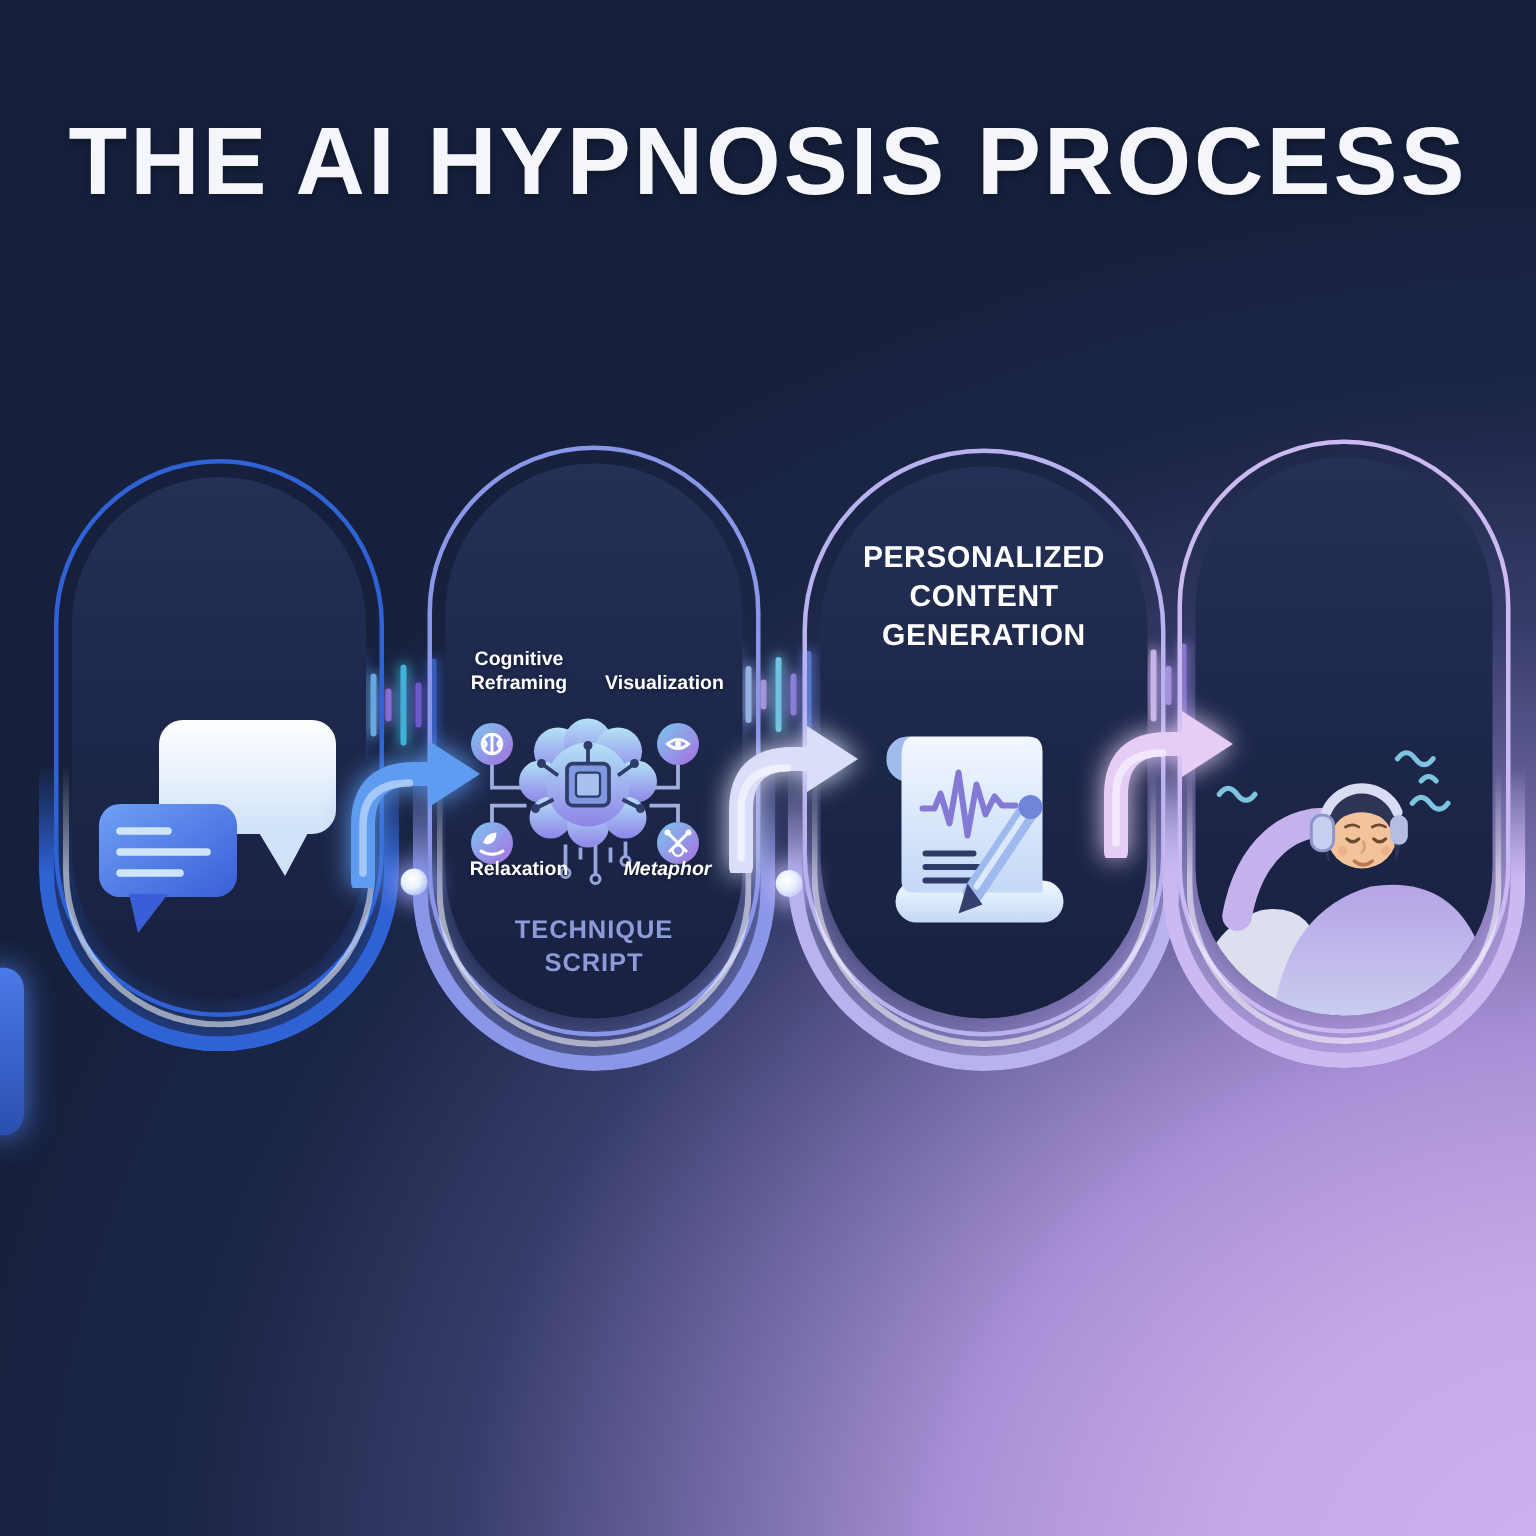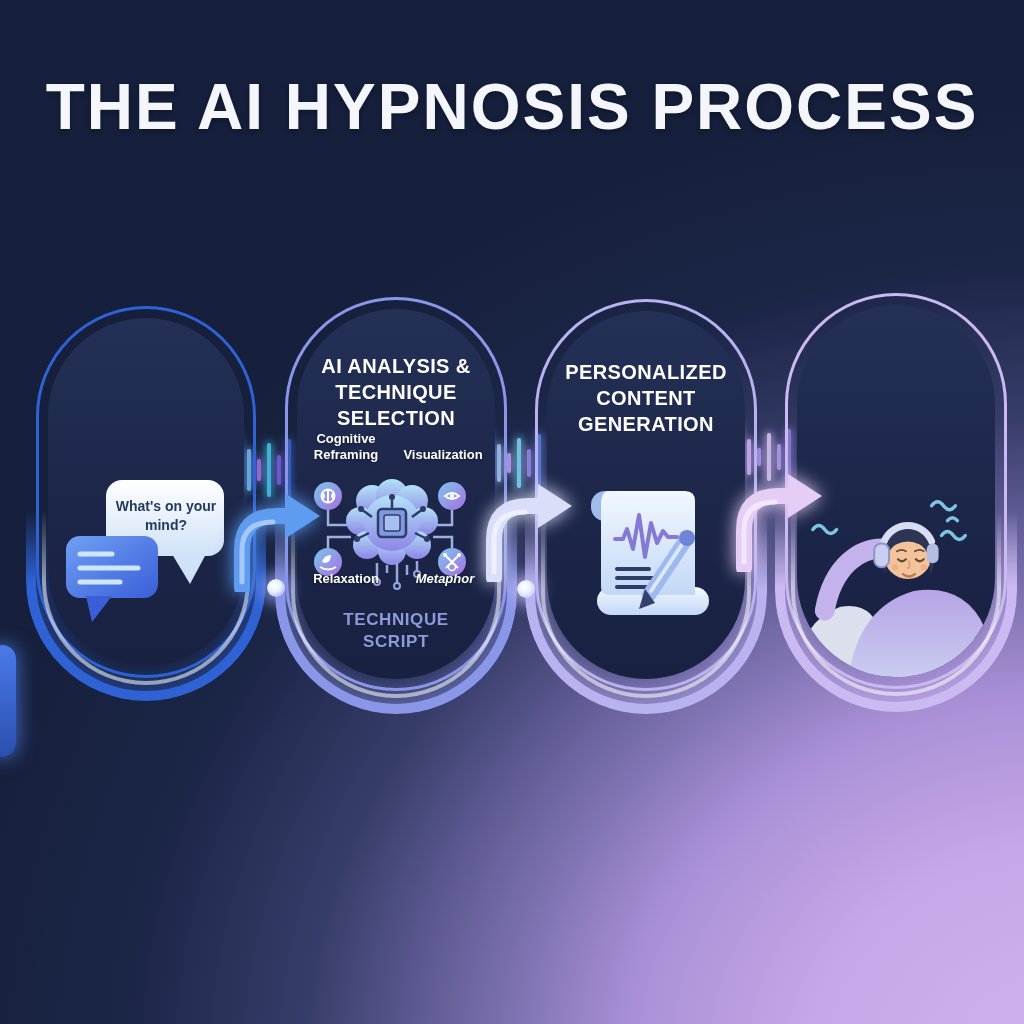--- a/index.html
+++ b/index.html
@@ -9,21 +9,21 @@
       radial-gradient(1150px 980px at 104% 104%, #cfb2ee 0%, #c6a8e8 22%, #a990d6 38%, #6f67a4 52%, #373d6a 66%, #1b2546 82%, #16203c 100%);
   }
   
   .main-title{position:absolute;top:70px;left:0;width:100%;text-align:center;
     color:#f4f6fc;font-size:64px;font-weight:700;letter-spacing:2px;white-space:nowrap;
     text-shadow:0 2px 6px rgba(0,0,0,.35);}
   
   .stage{position:absolute;border:3px solid var(--accent);border-radius:999px;z-index:10;}
   #stage1{left:36px;top:306px;width:214px;height:366px;--accent:var(--stage1_accent,#2f62d4);}
   #stage2{left:285px;top:297px;width:216px;height:388px;--accent:var(--stage2_accent,#8a96e8);}
-  #stage3{left:535px;top:299px;width:216px;height:386px;--accent:var(--stage3_accent,#b9b2f0);}
+  #stage3{left:535px;top:299px;width:216px;height:386px;padding-left:20px;--accent:var(--stage3_accent,#b9b2f0);}
   #stage4{left:785px;top:293px;width:216px;height:390px;--accent:var(--stage4_accent,#cbb9f2);}
   .fill{position:absolute;inset:9px;border-radius:999px;overflow:hidden;
     background:linear-gradient(180deg,#243056 0%,#1c2649 55%,#192141 100%);}
   .stage-title{position:relative;color:#ffffff;font-weight:700;font-size:20px;line-height:1.3;
     text-align:center;margin:0 auto;width:168px;letter-spacing:.4px;}
   #stage1 .stage-title{margin-top:84px;font-size:21px;}
   #stage2 .stage-title{margin-top:44px;}
   #stage3 .stage-title{margin-top:48px;}
   #stage4 .stage-title{margin-top:54px;}
   .stage-caption{position:absolute;left:0;right:0;text-align:center;font-weight:700;
@@ -119,29 +119,27 @@
             <stop offset="0" stop-color="#6fa0f4"></stop>
               <stop offset="1" stop-color="#3a5ed8"></stop>
           </linearGradient>
         </defs>
         <rect x="46" y="4" width="118" height="76" rx="16" fill="url(#lightgrad)"></rect>
         <polygon points="112,78 146,78 130,108" fill="#cfe2f8"></polygon>
         <rect x="6" y="60" width="92" height="62" rx="14" fill="url(#bluegrad)"></rect>
         <polygon points="26,120 52,120 32,146" fill="#3a5ed8"></polygon>
         <path d="M20,78 H52 M20,92 H78 M20,106 H60" stroke="#cfe6fa" stroke-width="5" stroke-linecap="round" fill="none"></path>
       </svg>
-      <div class="bubble-text">What's on your mind?</div>
     </div>
   </div>
 
   <div class="stage" id="stage2">
     <div class="arc"></div>
     <div class="arc-dot"></div>
     <div class="fill">
-      <div class="stage-title">AI ANALYSIS &amp; TECHNIQUE SELECTION</div>
       <div class="tech-label tl-cog">Cognitive Reframing</div>
       <div class="tech-label tl-vis">Visualization</div>
       <svg class="brain-cluster" viewBox="0 0 194 150">
         <defs>
           <linearGradient id="bgrad" x1="0" y1="0" x2="0" y2="1">
             <stop offset="0" stop-color="#b3e2f6"></stop>
               <stop offset="1" stop-color="#8e85e8"></stop>
           </linearGradient>
           <linearGradient id="satgrad" x1="0" y1="0" x2="1" y2="1">
             <stop offset="0" stop-color="#7cc6ee"></stop>

